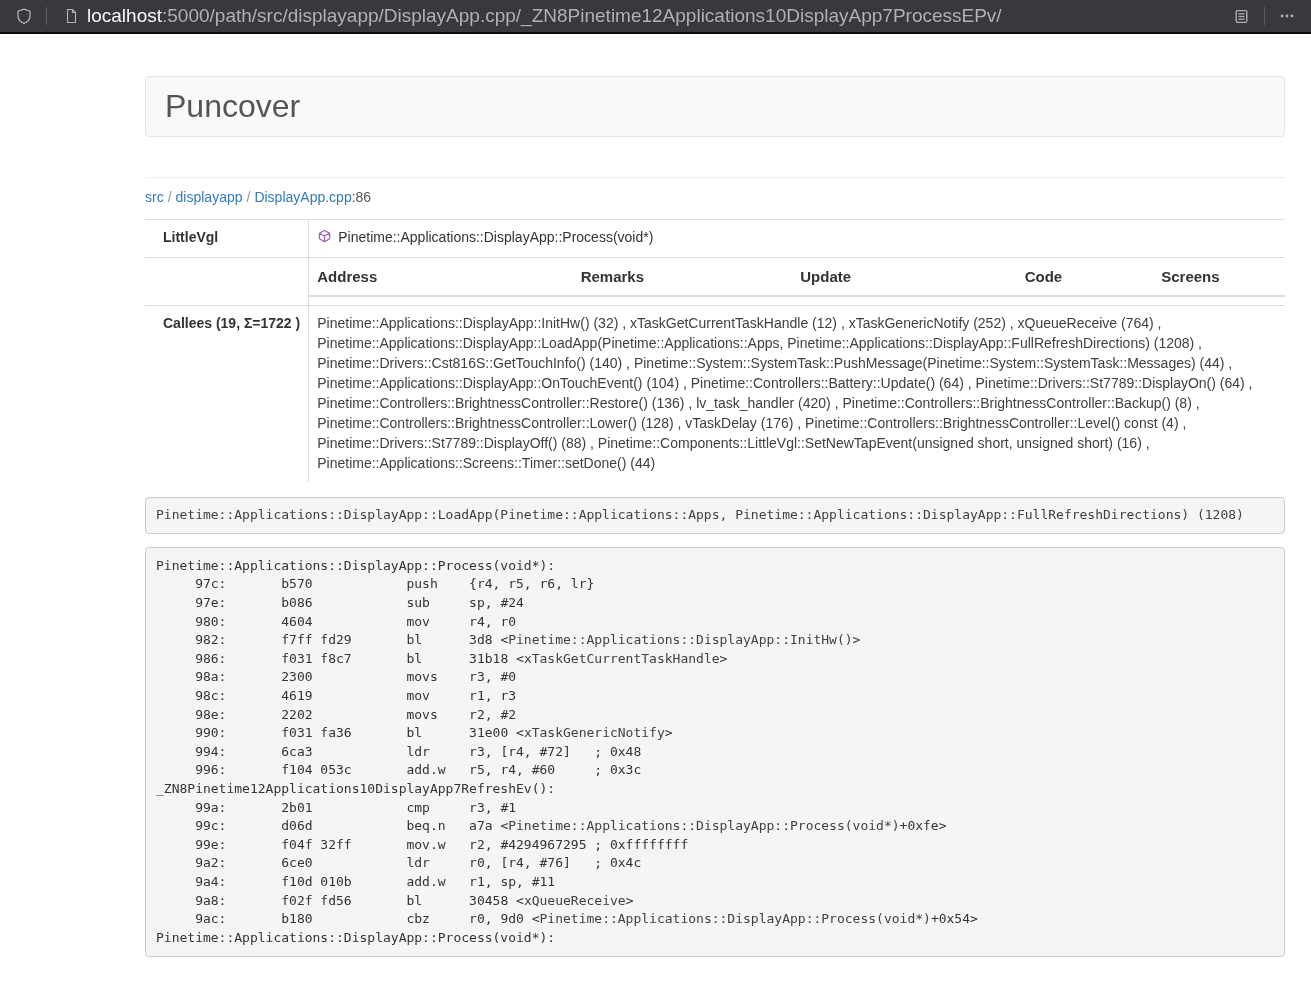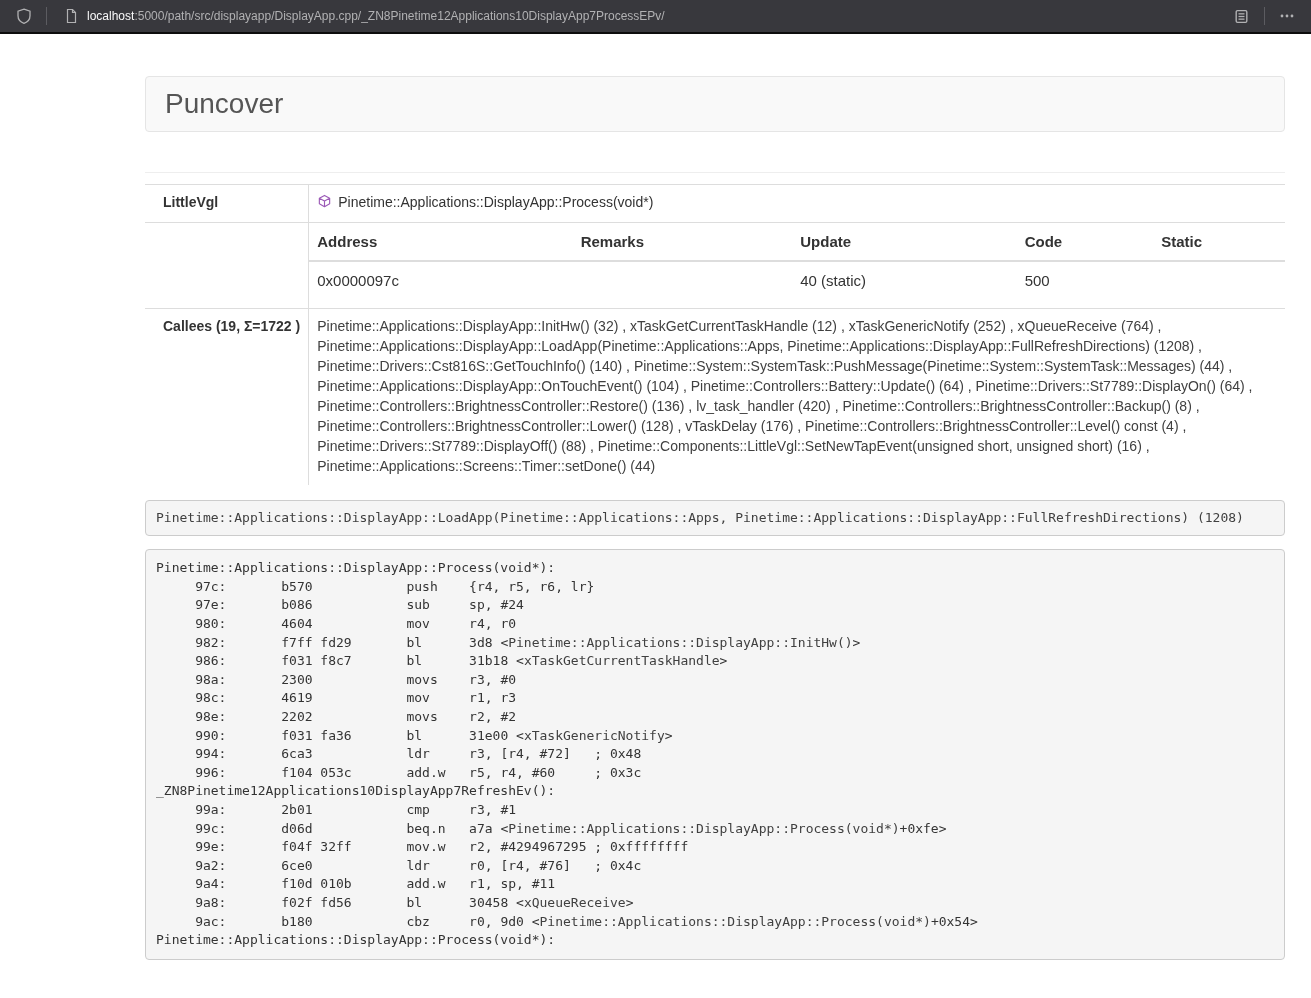--- a/index.html
+++ b/index.html
@@ -19,32 +19,32 @@
   }
   .tb-btn {
     background:none; border:none; padding:0 6px; height:28px;
     display:flex; align-items:center; cursor:pointer;
   }
   .tb-sep { width:1px; height:18px; background:#5c5c61; margin:0 8px; }
   .urlbar {
     flex:1; display:flex; align-items:center; height:28px;
     padding:0 8px; overflow:hidden; white-space:nowrap;
   }
-  .url-text { font-size:12px; color:#f9f9fa; margin-left:8px; overflow:hidden; }
+  .url-text { font-size:19px; color:#f9f9fa; margin-left:8px; overflow:hidden; }
   .url-rest { color:#b1b1b3; }
   .tb-ic { display:block; }
 
   
   .container { margin-left:145px; width:1140px; }
 
   .jumbo {
     margin-top:42px; background:#f9f9f9; border:1px solid #e5e5e5;
     border-radius:4px; padding:11px 19px;
   }
-  .jumbo .title { font-size:28px; color:#555; }
+  .jumbo .title { font-size:32px; color:#555; }
 
   hr.rule { margin:40px 0 11px 0; border:0; border-top:1px solid #eee; }
 
   a { color:#337ab7; text-decoration:none; }
 
   .breadcrumb { font-size:14px; margin:0 0 14px 0; color:#777; }
   .crumb-sep { color:#999; margin:0 4px; }
   .crumb-suffix { color:#555; }
 
   
@@ -123,20 +123,23 @@
   </div>
 
   <div class="container">
 
     <div class="jumbo">
       <span class="title">Puncover</span>
     </div>
 
     <hr class="rule">
 
+    <div class="breadcrumb">
+      <a href="#">src</a><span class="crumb-sep">/</span><a href="#">displayapp</a><span class="crumb-sep">/</span><a href="#">DisplayApp.cpp</a><span class="crumb-suffix">:86</span>
+    </div>
 
     <table class="symbol">
       <tbody>
         <tr>
           <td class="label-col">LittleVgl</td>
           <td>
             <span class="func-cell">
               <span class="cube-wrap">
                 <svg width="15" height="15" viewBox="0 0 16 16">
                   <path d="M8 1.5 L13.5 4.5 V10.5 L8 13.5 L2.5 10.5 V4.5 Z M2.5 4.5 L8 7.5 L13.5 4.5 M8 7.5 V13.5" fill="none" stroke="#9b59b6" stroke-width="1.2" stroke-linejoin="round"></path>
@@ -149,28 +152,21 @@
         <tr>
           <td class="label-col"></td>
           <td class="detail-wrap">
             <table class="inner">
               <tbody>
               <tr>
                 <th class="col-address">Address</th>
                 <th class="col-remarks">Remarks</th>
                 <th class="col-stack">Update</th>
                 <th class="col-code">Code</th>
-                <th class="col-static">Static</th>
-              </tr>
-              <tr>
-                <td>0x0000097c</td>
-                <td></td>
-                <td>40 (static)</td>
-                <td>500</td>
-                <td></td>
+                <th class="col-static">Screens</th>
               </tr>
               </tbody>
             </table>
           </td>
         </tr>
         <tr>
           <td class="label-col">Callees (19, Σ=1722 )</td>
           <td class="callees"><a class="sym-link" href="#">Pinetime::Applications::DisplayApp::InitHw() (32)</a><span class="callee-sep"> , </span><a class="sym-link" href="#">xTaskGetCurrentTaskHandle (12)</a><span class="callee-sep"> , </span><a class="sym-link" href="#">xTaskGenericNotify (252)</a><span class="callee-sep"> , </span><a class="sym-link" href="#">xQueueReceive (764)</a><span class="callee-sep"> , </span><a class="sym-link" href="#">Pinetime::Applications::DisplayApp::LoadApp(Pinetime::Applications::Apps, Pinetime::Applications::DisplayApp::FullRefreshDirections) (1208)</a><span class="callee-sep"> , </span><a class="sym-link" href="#">Pinetime::Drivers::Cst816S::GetTouchInfo() (140)</a><span class="callee-sep"> , </span><a class="sym-link" href="#">Pinetime::System::SystemTask::PushMessage(Pinetime::System::SystemTask::Messages) (44)</a><span class="callee-sep"> , </span><a class="sym-link" href="#">Pinetime::Applications::DisplayApp::OnTouchEvent() (104)</a><span class="callee-sep"> , </span><a class="sym-link" href="#">Pinetime::Controllers::Battery::Update() (64)</a><span class="callee-sep"> , </span><a class="sym-link" href="#">Pinetime::Drivers::St7789::DisplayOn() (64)</a><span class="callee-sep"> , </span><a class="sym-link" href="#">Pinetime::Controllers::BrightnessController::Restore() (136)</a><span class="callee-sep"> , </span><a class="sym-link" href="#">lv_task_handler (420)</a><span class="callee-sep"> , </span><a class="sym-link" href="#">Pinetime::Controllers::BrightnessController::Backup() (8)</a><span class="callee-sep"> , </span><a class="sym-link" href="#">Pinetime::Controllers::BrightnessController::Lower() (128)</a><span class="callee-sep"> , </span><a class="sym-link" href="#">vTaskDelay (176)</a><span class="callee-sep"> , </span><a class="sym-link" href="#">Pinetime::Controllers::BrightnessController::Level() const (4)</a><span class="callee-sep"> , </span><a class="sym-link" href="#">Pinetime::Drivers::St7789::DisplayOff() (88)</a><span class="callee-sep"> , </span><a class="sym-link" href="#">Pinetime::Components::LittleVgl::SetNewTapEvent(unsigned short, unsigned short) (16)</a><span class="callee-sep"> , </span><a class="sym-link" href="#">Pinetime::Applications::Screens::Timer::setDone() (44)</a></td>
         </tr>
       </tbody>

